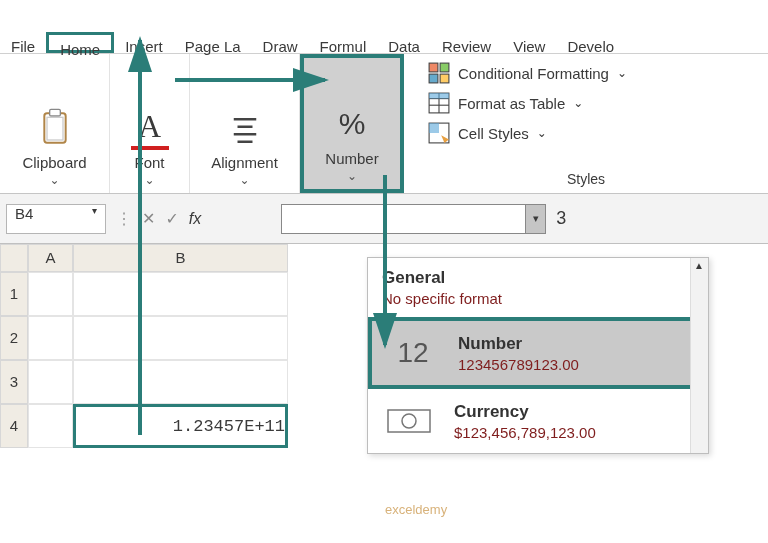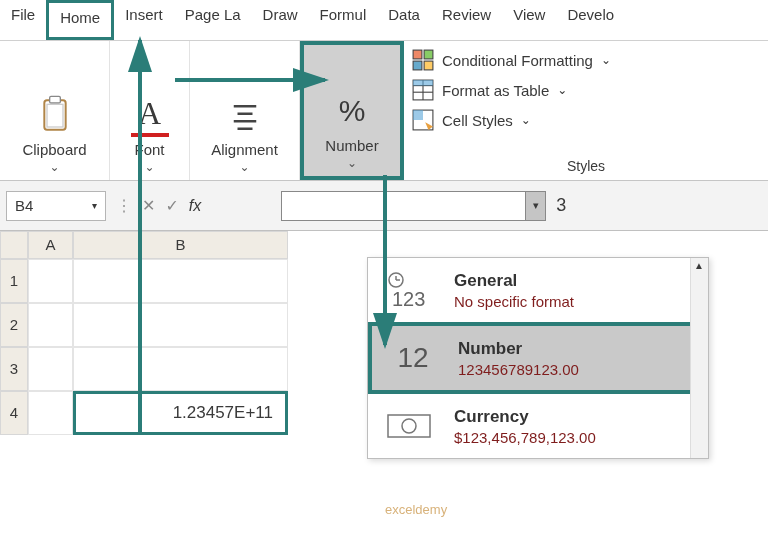--- a/index.html
+++ b/index.html
@@ -1,54 +1,54 @@
 <!DOCTYPE html>
 <html><head>
 <meta charset="utf-8">
 <style>
 * { margin: 0; padding: 0; box-sizing: border-box; font-family: "Segoe UI", Arial, sans-serif; }
 body { background: #fff; width: 768px; height: 543px; position: relative; overflow: hidden; color: #3a3a3a; }
 
 
-.tabs { display: flex; background: #fff; height: 41px; border-bottom: 1px solid #d0d0d0; }
+.tabs { display: flex; background: #fff; height: 22px; border-bottom: 1px solid #d0d0d0; margin-top: 32px; }
 .tab { padding: 6px 11px; font-size: 15px; cursor: pointer; white-space: nowrap; }
 .tab.active { border: 3px solid #2b7d78; }
 
 
 .ribbon { display: flex; background: #fff; height: 140px; border-bottom: 1px solid #c5c5c5; }
 .group { display: flex; flex-direction: column; align-items: center; justify-content: flex-end; border-right: 1px solid #e3e3e3; padding: 6px 10px; }
 .group-icon { width: 38px; height: 44px; display: flex; align-items: center; justify-content: center; margin-top: 12px; }
 .group-label { font-size: 15px; margin-top: 4px; text-align: center; }
 .group-chev { font-size: 12px; margin-top: 2px; color: #555; }
 .group.number { background: #d0d0d0; border: 4px solid #2b7d78; }
-.styles-group { display: flex; flex-direction: column; padding: 8px 8px; gap: 8px; justify-content: flex-start; }
+.styles-group { display: flex; flex-direction: column; padding: 8px 24px; gap: 8px; justify-content: flex-start; }
 .styles-row { display: flex; align-items: center; gap: 8px; font-size: 15px; }
 .styles-label { text-align: center; font-size: 14px; margin-top: 19px; }
 
 
 .fbar-area { display: flex; align-items: center; height: 50px; background: #f3f3f3; border-bottom: 1px solid #c0c0c0; padding: 0 6px; gap: 10px; }
-.namebox { width: 100px; height: 30px; background: #fff; border: 1px solid #b5b5b5; display: flex; align-items: center; padding: 0 8px; justify-content: space-between; font-size: 15px; }
+.namebox { width: 100px; height: 30px; background: #fff; border: 1px solid #b5b5b5; display: flex; align-items: flex-start; padding: 0 8px; justify-content: space-between; font-size: 15px; }
 .fbar-dots { color: #999; }
 .fx { font-style: italic; font-size: 16px; }
 .numfmt-select { width: 265px; height: 30px; background: #fff; border: 1px solid #888; display: flex; align-items: center; justify-content: flex-end; }
 .numfmt-drop { width: 20px; height: 28px; background: #c5c5c5; border-left: 1px solid #888; display: flex; align-items: center; justify-content: center; font-size: 11px; }
 .extra-text { font-size: 18px; }
 
 
 .grid { position: relative; background: #fff; }
 .colhdr-row { display: flex; height: 28px; }
 .corner { width: 28px; border: 1px solid #d7d7d7; background: #f0ece4; }
 .colhdr { border: 1px solid #d7d7d7; background: #f0ece4; text-align: center; font-size: 15px; line-height: 26px; }
 .colA { width: 45px; }
 .colB { width: 215px; }
 .row { display: flex; height: 44px; }
 .rowhdr { width: 28px; border: 1px solid #d7d7d7; background: #f0ece4; text-align: center; font-size: 15px; line-height: 42px; }
 .cell { border: 1px solid #e4e4e4; }
 .cellB4-wrap { border: 3px solid #2b7d78; position: relative; }
-.cellB4 { width: 100%; height: 100%; display: flex; align-items: center; justify-content: flex-end; padding-right: 12px; font-size: 17px; }
+.cellB4 { width: 100%; height: 100%; display: flex; align-items: center; justify-content: flex-end; padding-right: 0; font-size: 17px; font-family: Liberation Mono, monospace; }
 
 
 .dropdown { position: absolute; left: 367px; top: 257px; width: 342px; background: #fff; border: 1px solid #bdbdbd; box-shadow: 2px 2px 6px rgba(0,0,0,.15); }
 .dd-item { display: flex; align-items: center; gap: 18px; padding: 10px 14px; }
 .dd-item.sel { background: #c9c9c9; border: 4px solid #2b7d78; }
 .dd-icon { width: 54px; height: 44px; display: flex; align-items: center; justify-content: center; font-size: 24px; color: #555; }
 .dd-text .t1 { font-size: 17px; font-weight: bold; color: #333; }
 .dd-text .t2 { font-size: 15px; color: #7f1d1d; margin-top: 2px; }
 .scroll-hint { position: absolute; right: 0; top: 0; bottom: 0; width: 18px; background: #f2f2f2; border-left: 1px solid #ddd; }
 .scroll-up { position: absolute; top: 2px; left: 3px; font-size: 10px; }
@@ -192,28 +192,20 @@
       <div class="cellB4">1.23457E+11</div>
     </div>
   </div>
 </div>
 
 <div class="dropdown">
   <div class="scroll-hint">
       <span class="scroll-up">▲</span>
     </div>
   <div class="dd-item">
-    <div class="dd-icon">
-      <svg width="50" height="40" viewBox="0 0 50 40">
-          <circle cx="12" cy="10" r="7" fill="none" stroke="#777" stroke-width="1.5"></circle>
-          <line x1="12" y1="6" x2="12" y2="10" stroke="#777" stroke-width="1.5"></line>
-          <line x1="12" y1="10" x2="16" y2="10" stroke="#777" stroke-width="1.5"></line>
-          <text x="8" y="36" font-size="20" fill="#666">123</text>
-        </svg>
-    </div>
     <div class="dd-text">
       <div class="t1">General</div>
       <div class="t2">No specific format</div>
     </div>
   </div>
   <div class="dd-item sel">
     <div class="dd-icon" style="font-size:28px;">12</div>
     <div class="dd-text">
       <div class="t1">Number</div>
       <div class="t2">123456789123.00</div>

